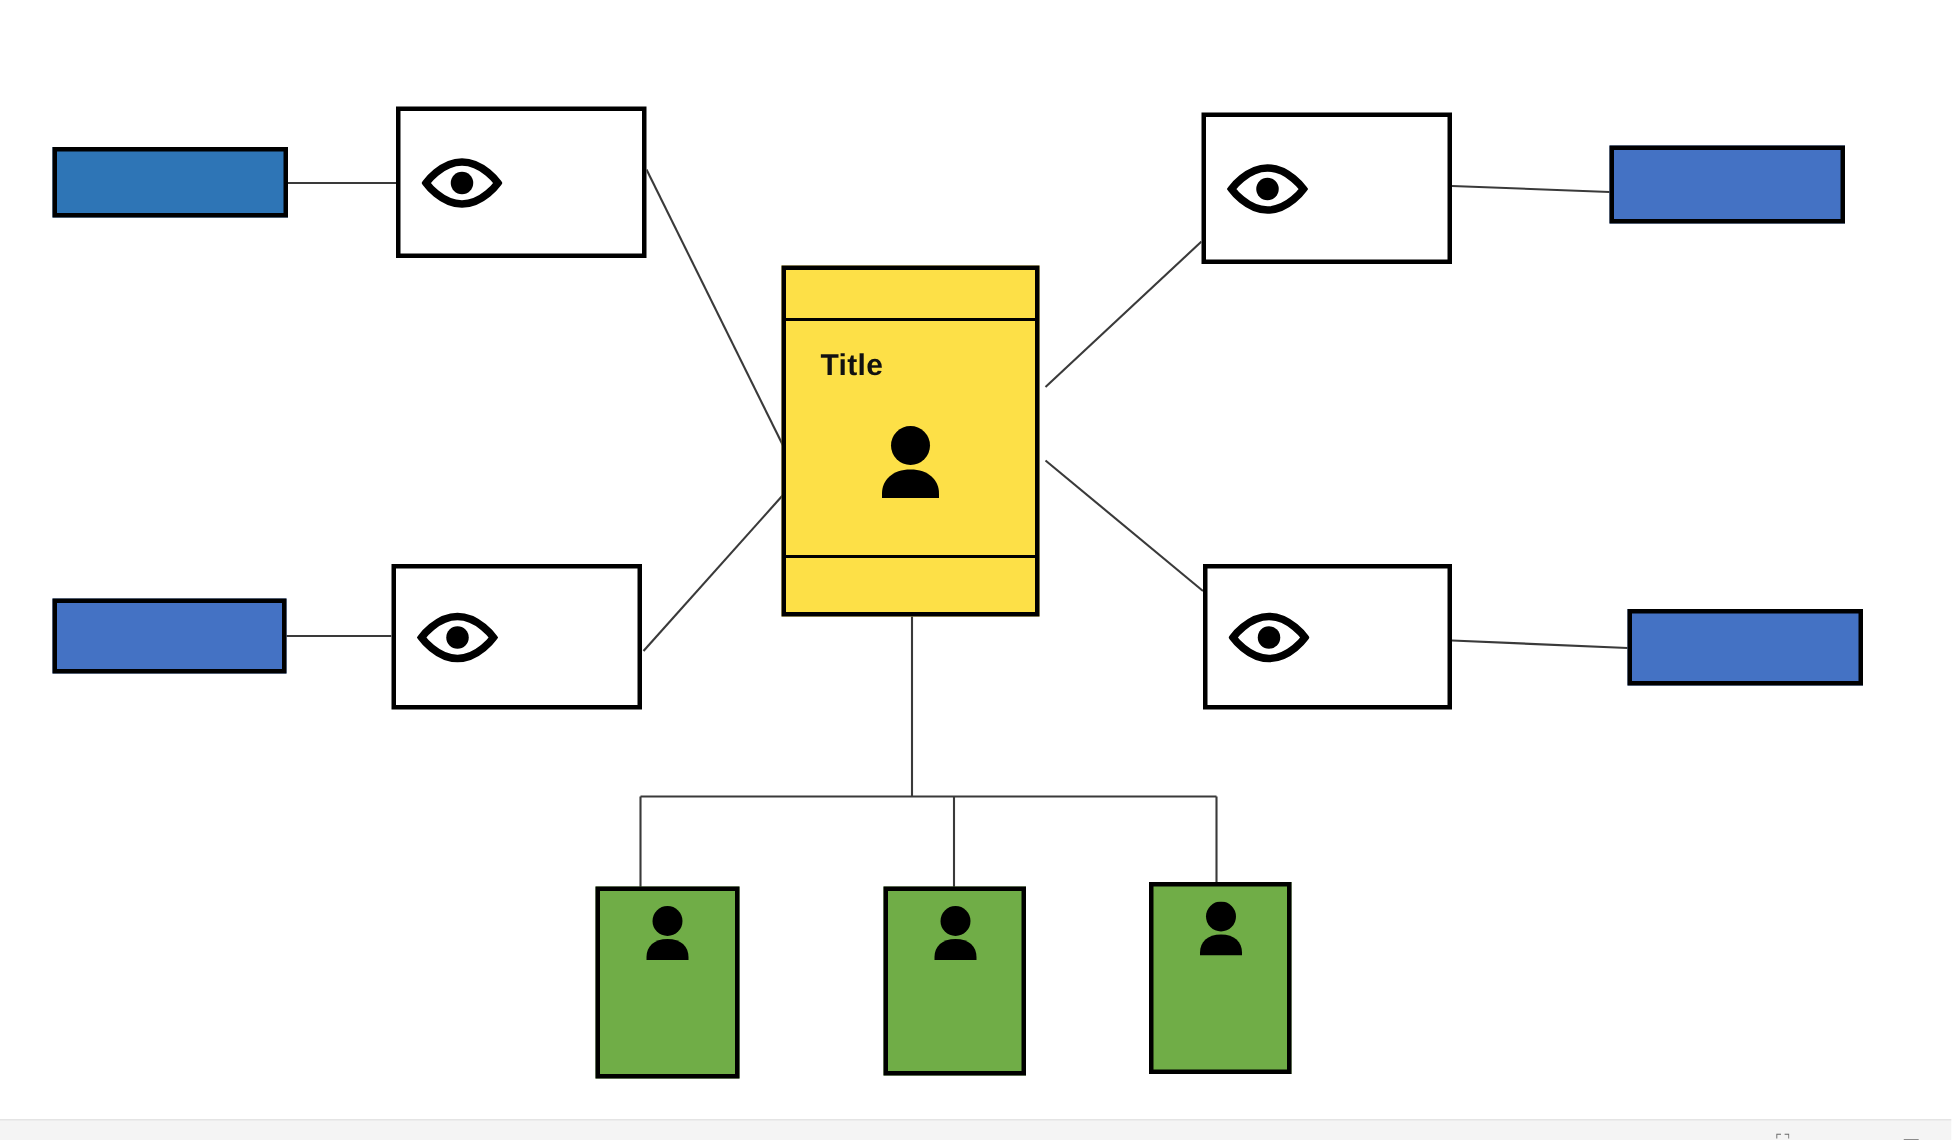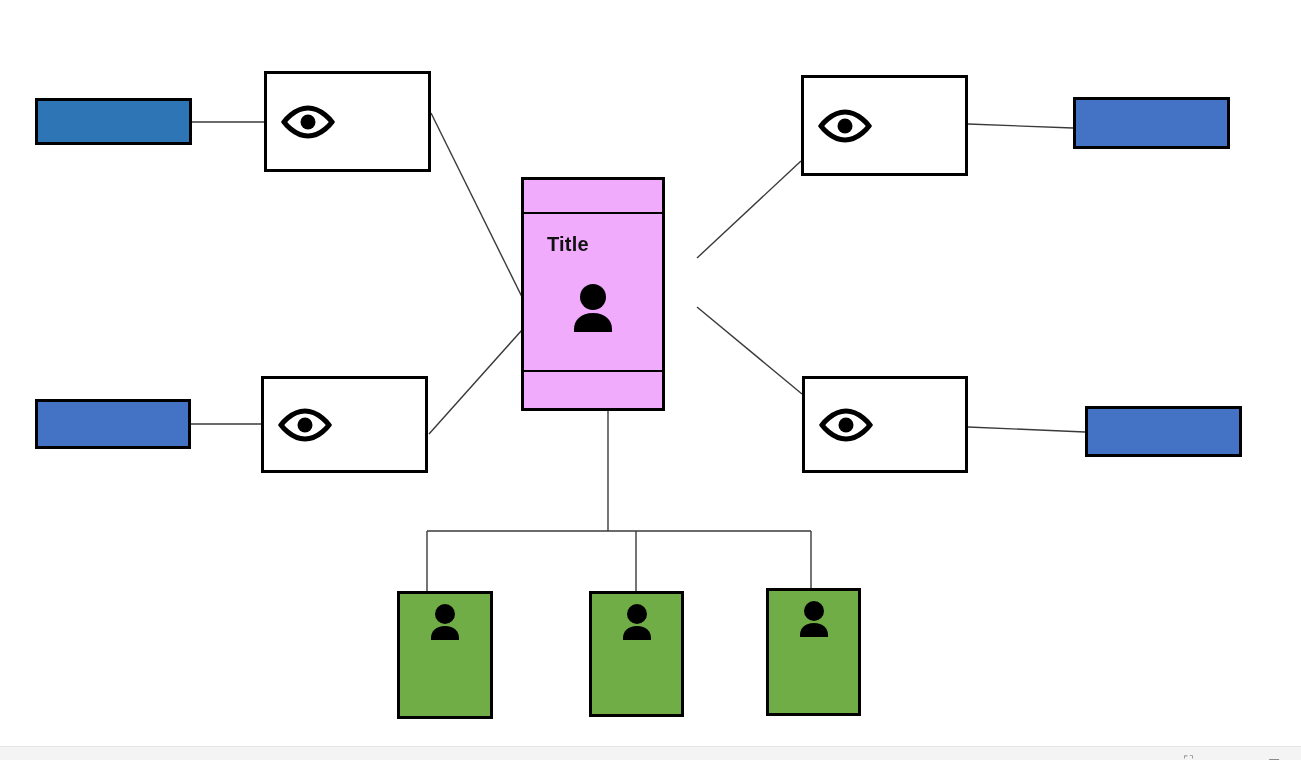--- a/index.html
+++ b/index.html
@@ -54,23 +54,23 @@
     transform: translateY(-50%);
     width: 54px;
     height: 40px;
   }
 
   
   #center-card {
     position: absolute;
     left: 521px;
     top: 177px;
-    width: 144px;
+    width: 172px;
     height: 234px;
-    background: #f0abfc;
+    background: #fde047;
     border: 3px solid #000000;
     box-sizing: border-box;
   }
   #card-header {
     position: absolute;
     left: 0;
     top: 0;
     right: 0;
     height: 34px;
     border-bottom: 2px solid #000000;

